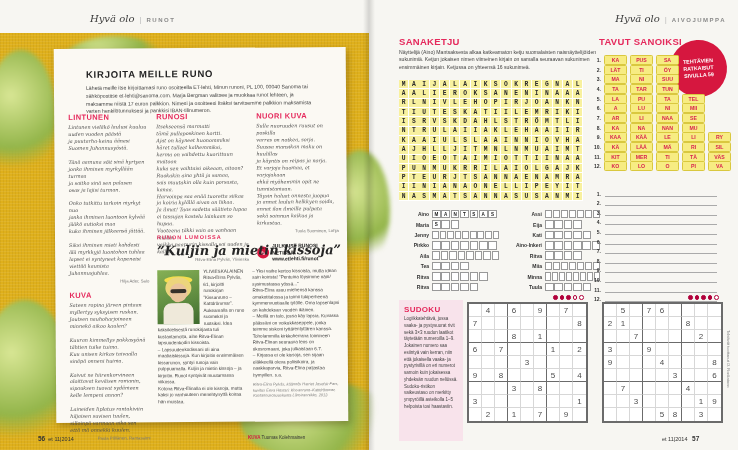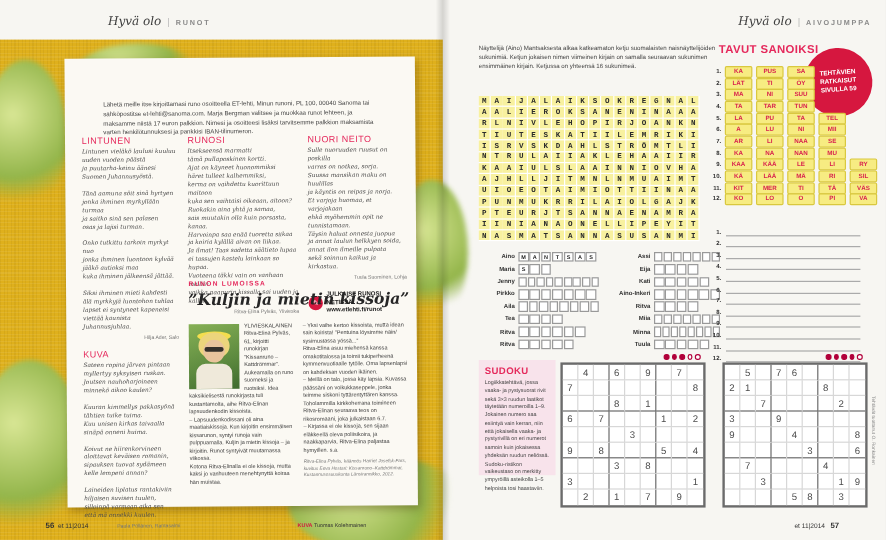--- a/index.html
+++ b/index.html
@@ -22,21 +22,21 @@
   .plant{position:absolute;border-radius:50%;filter:blur(2px);
     background:radial-gradient(circle at 35% 35%,#d8e694,#93b54a 55%,rgba(110,140,50,0) 75%);}
   .card{position:absolute;left:55px;top:48px;width:292px;height:374px;background:#fbf9f3;
     box-shadow:2px 3px 7px rgba(60,40,0,.35);transform:rotate(-.4deg);}
   .card-title{position:absolute;left:32px;top:20px;font-weight:bold;font-size:9.5px;letter-spacing:.8px;color:#222;}
   .card-intro{position:absolute;left:32px;top:36px;width:232px;font-size:5.2px;line-height:1.5;color:#444;}
   .pcol{position:absolute;top:64px;}
   .pcol1{left:14px;width:80px;}
   .pcol2{left:102px;width:92px;}
   .pcol3{left:202px;width:82px;}
-  .poem-h{color:#e5295c;font-weight:normal;font-size:7.5px;letter-spacing:.4px;margin:0 0 2px 0;}
+  .poem-h{color:#e5295c;font-weight:bold;font-size:7.5px;letter-spacing:.4px;margin:0 0 2px 0;}
   .poem-h2{margin-top:7px;}
   .poem-text{font-family:"DejaVu Serif",serif;font-style:italic;font-size:4.9px;line-height:1.42;color:#4a4a4a;white-space:pre-line;margin:0;}
   .poem-author{font-size:4.3px;color:#777;text-align:right;margin:2px 0 0 0;}
   .pubnote{display:flex;gap:3px;align-items:center;margin-top:9px;}
   .pubnote-icon{width:12px;height:12px;border-radius:50%;background:#d6173f;color:#fff;font-size:6px;
     display:flex;align-items:center;justify-content:center;flex:0 0 12px;}
   .pubnote-txt{font-size:5px;font-weight:bold;color:#222;line-height:1.3;}
   .feature{position:absolute;left:102px;top:186px;width:184px;}
   .kicker{color:#e5295c;font-weight:bold;font-size:5.5px;letter-spacing:1px;margin:0;}
   .quote{font-family:"DejaVu Serif",serif;font-style:italic;font-weight:bold;font-size:13px;color:#262626;margin:3px 0 4px 0;}
@@ -78,21 +78,21 @@
     display:flex;align-items:center;justify-content:center;padding:2px;box-sizing:border-box;transform:rotate(-4deg);}
   .tavut-rows{position:absolute;left:590px;top:55px;}
   .tv-row{display:flex;align-items:center;height:9.7px;}
   .tv-num{width:11px;text-align:right;font-size:5px;font-weight:bold;color:#333;margin-right:3px;}
   .tile{width:21px;height:8px;margin-right:3px;background:#f7ec82;border:.8px solid #d9c83f;border-radius:1.5px;
     color:#d81f4d;font-weight:bold;font-size:5.2px;display:flex;align-items:center;justify-content:center;}
   .tavut-lines{position:absolute;left:590px;top:187px;}
   .ln-row{display:flex;align-items:flex-end;height:9.6px;}
   .ln-num{width:11px;text-align:right;font-size:5px;font-weight:bold;color:#333;margin-right:4px;}
   .ln{width:112px;border-bottom:.8px solid #aaa;height:7px;}
-  .sudoku-box{position:absolute;left:399px;top:300px;width:64px;height:96px;background:#f8e3eb;padding:5px 5px;box-sizing:border-box;}
+  .sudoku-box{position:absolute;left:399px;top:300px;width:64px;height:141px;background:#f8e3eb;padding:5px 5px;box-sizing:border-box;}
   .sudoku-box .rp-title{font-size:8px;}
   .sud-body{font-size:4.5px;line-height:1.5;color:#444;margin-top:2px;}
   .sud-grid{position:absolute;display:grid;grid-template-columns:repeat(9,13px);grid-auto-rows:13px;
     border:2px solid #6b6b6b;background:#fff;box-sizing:content-box;}
   .sud-cell{border-right:.8px solid #d7d7d7;border-bottom:.8px solid #d7d7d7;box-sizing:border-box;
     font-size:8px;color:#4c4c4c;display:flex;align-items:center;justify-content:center;}
   .sud-cell.bR{border-right:1.6px solid #6b6b6b;}
   .sud-cell.bB{border-bottom:1.6px solid #6b6b6b;}
   .sud-cell:nth-child(9n){border-right:none;}
   .sud-cell:nth-last-child(-n+9){border-bottom:none;}
@@ -113,20 +113,21 @@
   </div>
 
   <div class="yellow"></div>
   <div class="plant" style="left:-14px;top:50px;width:70px;height:130px;"></div>
   <div class="plant" style="left:60px;top:36px;width:110px;height:60px;"></div>
   <div class="plant" style="left:-20px;top:300px;width:90px;height:150px;"></div>
   <div class="plant" style="left:240px;top:380px;width:150px;height:80px;"></div>
   <div class="plant" style="left:330px;top:150px;width:60px;height:120px;"></div>
 
   <div class="card">
+    <div class="card-title">KIRJOITA MEILLE RUNO</div>
     <div class="card-intro">Lähetä meille itse kirjoittamasi runo osoitteella ET-lehti, Minun runoni, PL 100, 00040 Sanoma tai sähköpostitse et-lehti@sanoma.com. Marja Bergman valitsee ja muokkaa runot lehteen, ja maksamme niistä 17 euron palkkion. Nimesi ja osoitteesi lisäksi tarvitsemme palkkion maksamista varten henkilötunnuksesi ja pankkisi IBAN-tilinumeron.</div>
 
     <div class="pcol pcol1">
       <p class="poem-h">LINTUNEN</p>
       <p class="poem-text">Lintunen vieläkö laulusi kuuluu
 uuden vuoden päästä
 ja puutarha-keinu äänesi
 Suomen Juhannusyöstä.
 
 Tänä aamuna söit sinä hyrtyen
@@ -180,21 +181,21 @@
 Harvoinpa saa enää tuoretta siikaa
 ja koiria kylällä aivan on liikaa.
 Ja ilmat! Taas sadetta säätieto lupaa
 ei tassujen kastelu lainkaan so hupaa.
 Vuoteena täkki vain on vanhaan malliin
 vaikka naapurin kissalla sai uuden ja kalliin.</p>
       <p class="poem-author">Ritva-Elina Pylväs, Ylivieska</p>
     </div>
 
     <div class="pcol pcol3">
-      <p class="poem-h">NUORI NEITO</p>
+      <p class="poem-h">NUORI KUVA</p>
       <p class="poem-text">Sulle nuoruuden ruusut on poskilla
 varres on notkea, sorja.
 Suussa mansikan maku on huulillas
 ja käyntis on reipas ja norja.
 Et varjoja huomaa, et varjojakaan
 ehkä myöhemmin opit ne tunnistamaan.
 Täysin haluat onnesta juopua
 ja annat laulun helkkyen soida,
 annat ilon ilmeille pulpata
 sekä soinnun kaikua ja kirkastua.</p>
@@ -246,20 +247,21 @@
 
   <div class="gutter"></div>
 
   <div class="pghdr" style="right:12px;top:13px;">
     <span class="brand">Hyvä olo</span>
     <span class="hdr-div">|</span>
     <span class="section-lab">AIVOJUMPPA</span>
   </div>
 
   <div class="sanaketju-head">
+    <div class="rp-title">SANAKETJU</div>
     <div class="sk-intro">Näyttelijä (Aino) Mantsaksesta alkaa katkeamaton ketju suomalaisten naisnäyttelijöiden sukunimiä. Ketjun jokaisen nimen viimeinen kirjain on samalla seuraavan sukunimen ensimmäinen kirjain. Ketjussa on yhteensä 16 sukunimeä.</div>
   </div>
   <div class="sk-grid">
       <div class="sk-row">
         <span class="sk-cell">M</span>
         <span class="sk-cell">A</span>
         <span class="sk-cell">I</span>
         <span class="sk-cell">J</span>
         <span class="sk-cell">A</span>
         <span class="sk-cell">L</span>

